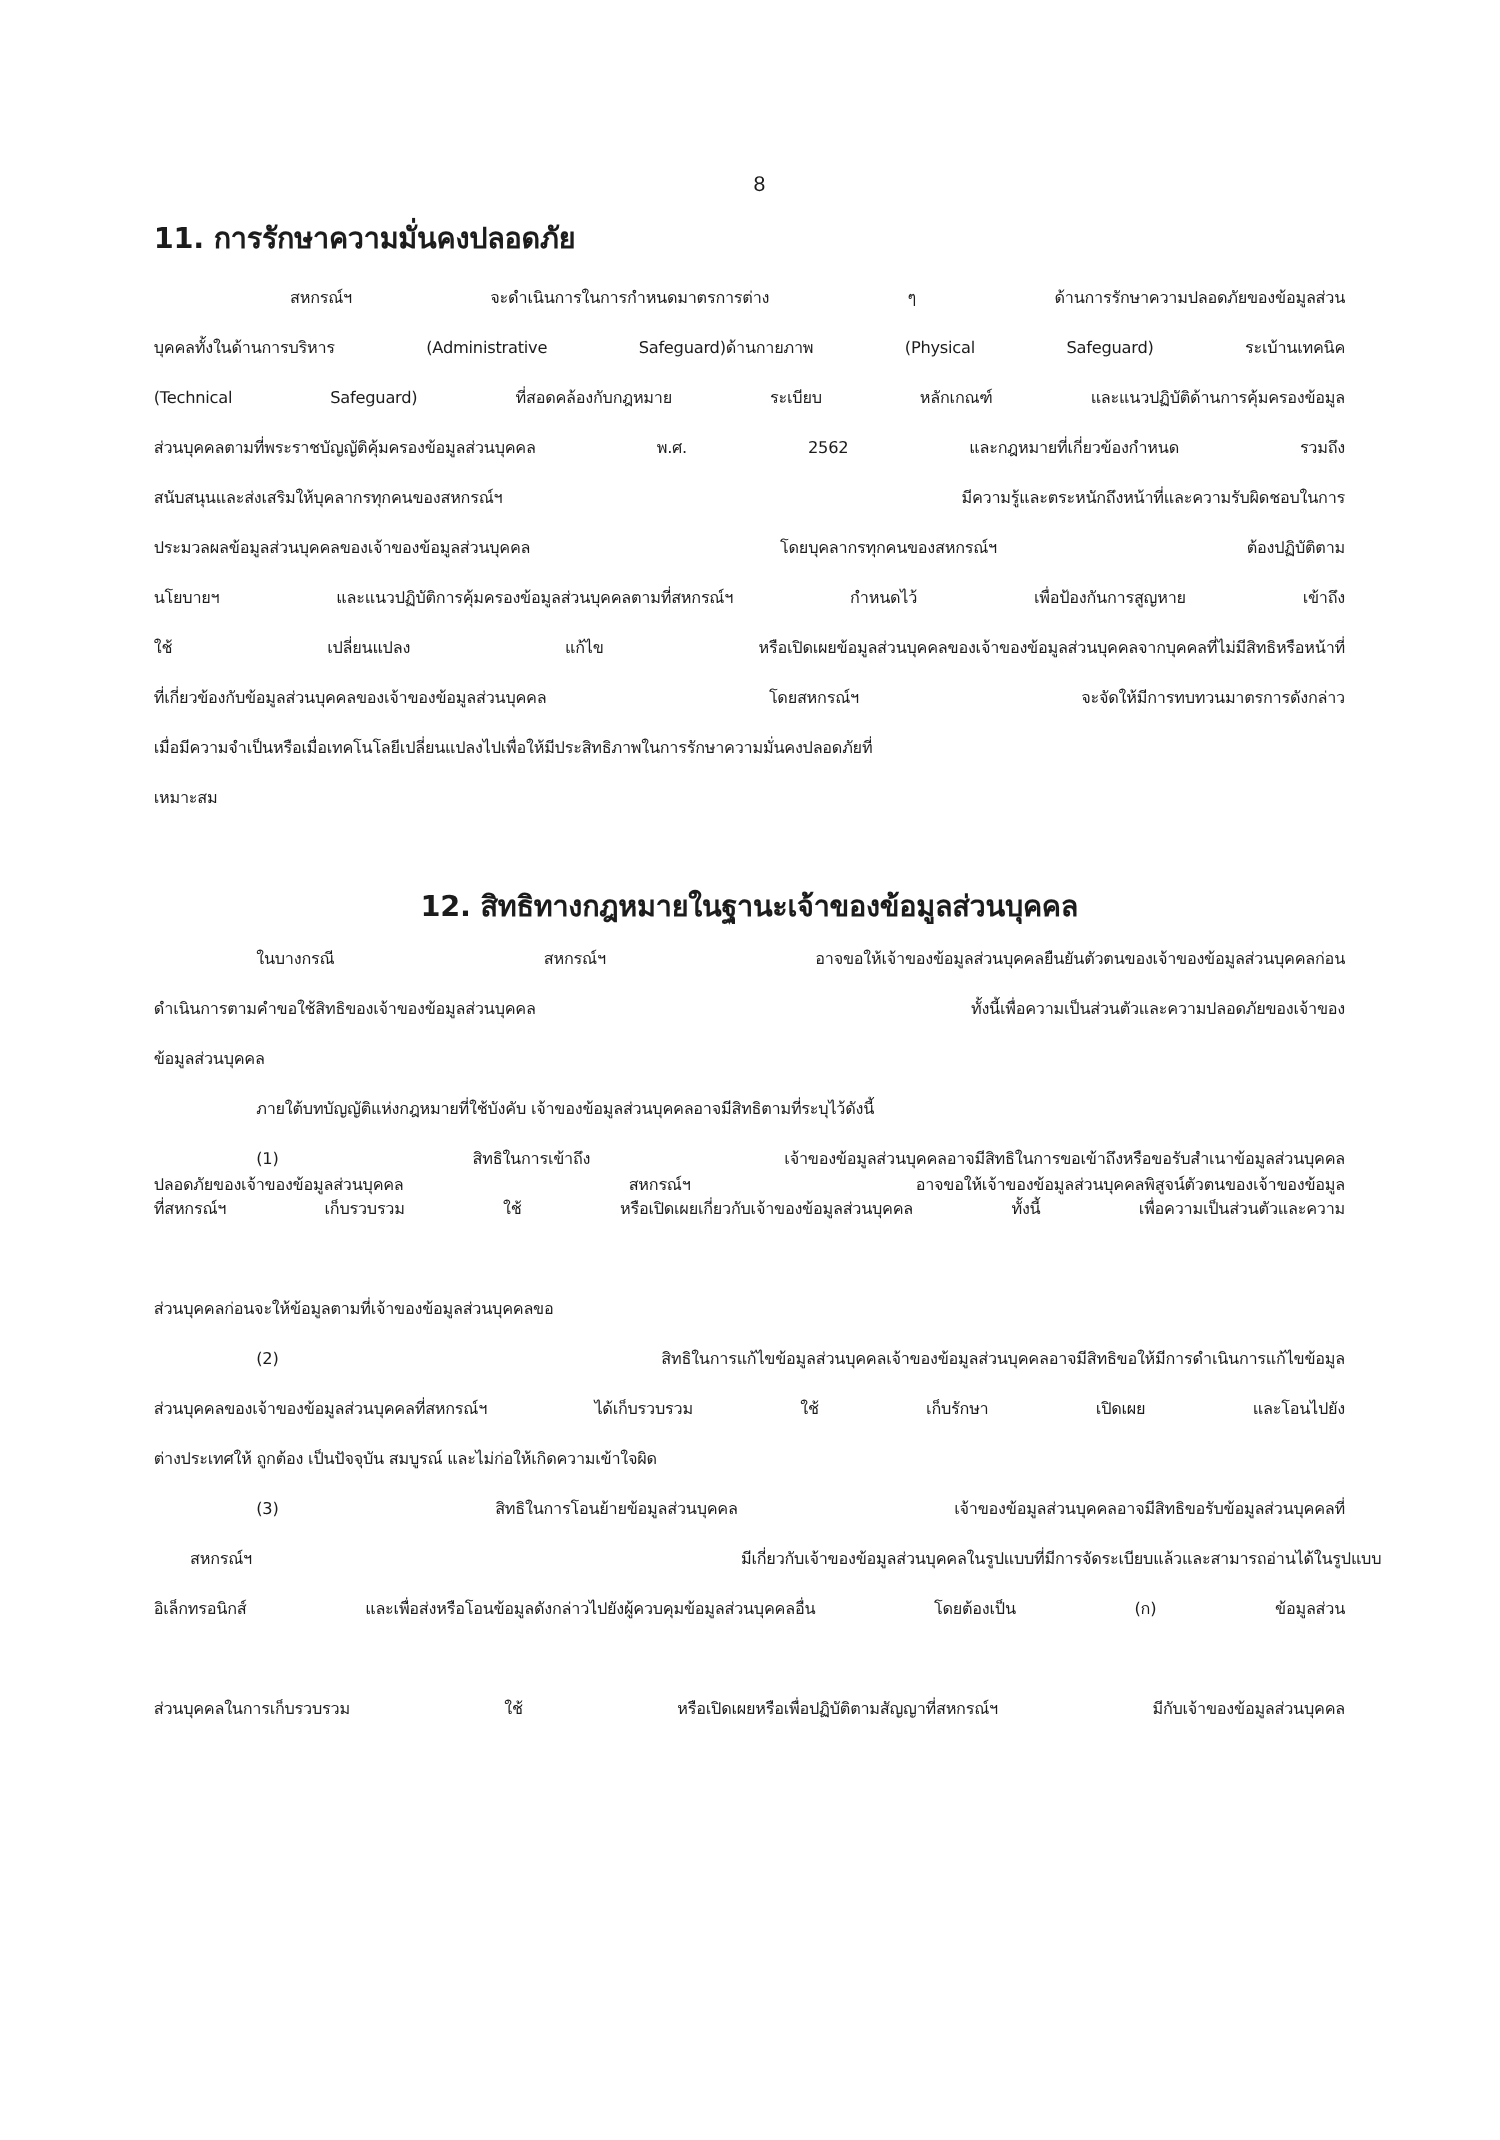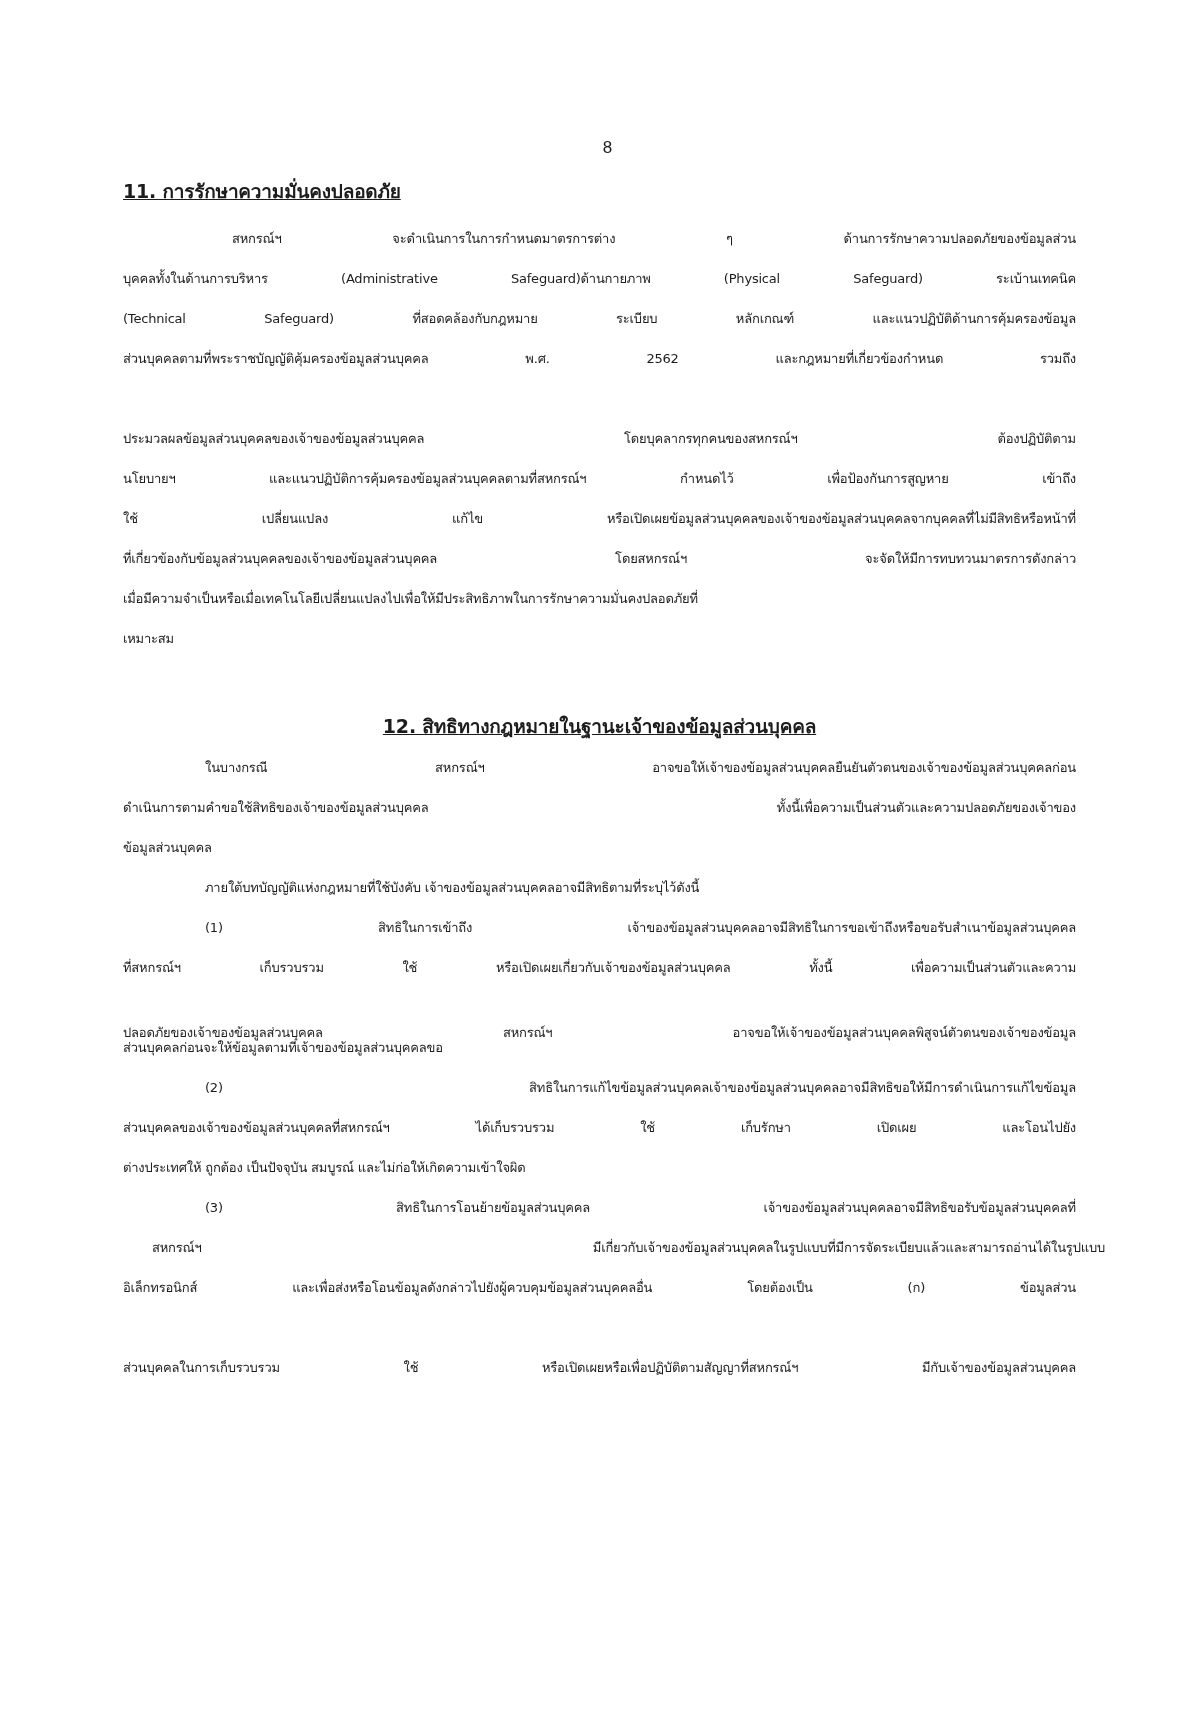--- a/index.html
+++ b/index.html
@@ -40,53 +40,53 @@
       letter-spacing: -0.2px;
     }
     .line.justify {
       text-align: justify;
       text-align-last: justify;
     }
     .line.indent1 { left: 232px; width: 844px; }
     .line.indent2 { left: 205px; width: 871px; }
     .heading {
       font-weight: bold;
-      font-size: 19px;
-      text-decoration: underline;
+      font-size: 23px;
     }
   </style>
 </head>
 <body>
 
 <div class="page">
 
   <div class="page-number">8</div>
 
   <div class="line heading" style="top:176px;">11. การรักษาความมั่นคงปลอดภัย</div>
 
   <div class="line indent1 justify" style="top:224px;">สหกรณ์ฯ จะดำเนินการในการกำหนดมาตรการต่าง ๆ ด้านการรักษาความปลอดภัยของข้อมูลส่วน</div>
   <div class="line justify" style="top:264px;">บุคคลทั้งในด้านการบริหาร (Administrative  Safeguard)ด้านกายภาพ (Physical  Safeguard) ระเบ้านเทคนิค</div>
   <div class="line justify" style="top:304px;">(Technical   Safeguard) ที่สอดคล้องกับกฎหมาย ระเบียบ หลักเกณฑ์ และแนวปฏิบัติด้านการคุ้มครองข้อมูล</div>
   <div class="line justify" style="top:344px;">ส่วนบุคคลตามที่พระราชบัญญัติคุ้มครองข้อมูลส่วนบุคคล พ.ศ. 2562  และกฎหมายที่เกี่ยวข้องกำหนด รวมถึง</div>
+  <div class="line justify" style="top:384px;">สนับสนุนและส่งเสริมให้บุคลากรทุกคนของสหกรณ์ฯ มีความรู้และตระหนักถึงหน้าที่และความรับผิดชอบในการ</div>
   <div class="line justify" style="top:424px;">ประมวลผลข้อมูลส่วนบุคคลของเจ้าของข้อมูลส่วนบุคคล โดยบุคลากรทุกคนของสหกรณ์ฯ ต้องปฏิบัติตาม</div>
   <div class="line justify" style="top:504px;">ใช้ เปลี่ยนแปลง แก้ไข หรือเปิดเผยข้อมูลส่วนบุคคลของเจ้าของข้อมูลส่วนบุคคลจากบุคคลที่ไม่มีสิทธิหรือหน้าที่</div>
   <div class="line justify" style="top:464px;">นโยบายฯ และแนวปฏิบัติการคุ้มครองข้อมูลส่วนบุคคลตามที่สหกรณ์ฯ กำหนดไว้ เพื่อป้องกันการสูญหาย เข้าถึง</div>
   <div class="line justify" style="top:544px;">ที่เกี่ยวข้องกับข้อมูลส่วนบุคคลของเจ้าของข้อมูลส่วนบุคคล โดยสหกรณ์ฯ จะจัดให้มีการทบทวนมาตรการดังกล่าว</div>
   <div class="line justify" style="top:584px;">เมื่อมีความจำเป็นหรือเมื่อเทคโนโลยีเปลี่ยนแปลงไปเพื่อให้มีประสิทธิภาพในการรักษาความมั่นคงปลอดภัยที่</div>
   <div class="line" style="top:624px;">เหมาะสม</div>
 
   <div class="line heading" style="top:711px;text-align:center;">12. สิทธิทางกฎหมายในฐานะเจ้าของข้อมูลส่วนบุคคล</div>
 
   <div class="line indent2 justify" style="top:753px;">ในบางกรณี สหกรณ์ฯ อาจขอให้เจ้าของข้อมูลส่วนบุคคลยืนยันตัวตนของเจ้าของข้อมูลส่วนบุคคลก่อน</div>
   <div class="line justify" style="top:793px;">ดำเนินการตามคำขอใช้สิทธิของเจ้าของข้อมูลส่วนบุคคล ทั้งนี้เพื่อความเป็นส่วนตัวและความปลอดภัยของเจ้าของ</div>
   <div class="line" style="top:833px;">ข้อมูลส่วนบุคคล</div>
   <div class="line indent2" style="top:873px;">ภายใต้บทบัญญัติแห่งกฎหมายที่ใช้บังคับ เจ้าของข้อมูลส่วนบุคคลอาจมีสิทธิตามที่ระบุไว้ดังนี้</div>
   <div class="line indent2 justify" style="top:913px;">(1) สิทธิในการเข้าถึง เจ้าของข้อมูลส่วนบุคคลอาจมีสิทธิในการขอเข้าถึงหรือขอรับสำเนาข้อมูลส่วนบุคคล</div>
   <div class="line justify" style="top:953px;">ที่สหกรณ์ฯ เก็บรวบรวม ใช้ หรือเปิดเผยเกี่ยวกับเจ้าของข้อมูลส่วนบุคคล ทั้งนี้ เพื่อความเป็นส่วนตัวและความ</div>
-  <div class="line justify" style="top:1018px;">ปลอดภัยของเจ้าของข้อมูลส่วนบุคคล สหกรณ์ฯ อาจขอให้เจ้าของข้อมูลส่วนบุคคลพิสูจน์ตัวตนของเจ้าของข้อมูล</div>
+  <div class="line justify" style="top:934px;">ปลอดภัยของเจ้าของข้อมูลส่วนบุคคล สหกรณ์ฯ อาจขอให้เจ้าของข้อมูลส่วนบุคคลพิสูจน์ตัวตนของเจ้าของข้อมูล</div>
   <div class="line" style="top:1033px;">ส่วนบุคคลก่อนจะให้ข้อมูลตามที่เจ้าของข้อมูลส่วนบุคคลขอ</div>
   <div class="line indent2 justify" style="top:1073px;">(2) สิทธิในการแก้ไขข้อมูลส่วนบุคคลเจ้าของข้อมูลส่วนบุคคลอาจมีสิทธิขอให้มีการดำเนินการแก้ไขข้อมูล</div>
   <div class="line justify" style="top:1113px;">ส่วนบุคคลของเจ้าของข้อมูลส่วนบุคคลที่สหกรณ์ฯ ได้เก็บรวบรวม ใช้ เก็บรักษา เปิดเผย และโอนไปยัง</div>
   <div class="line" style="top:1153px;">ต่างประเทศให้ ถูกต้อง เป็นปัจจุบัน สมบูรณ์ และไม่ก่อให้เกิดความเข้าใจผิด</div>
   <div class="line indent2 justify" style="top:1193px;">(3) สิทธิในการโอนย้ายข้อมูลส่วนบุคคล เจ้าของข้อมูลส่วนบุคคลอาจมีสิทธิขอรับข้อมูลส่วนบุคคลที่</div>
   <div class="line justify" style="top:1233px;margin-left:29px;">สหกรณ์ฯ มีเกี่ยวกับเจ้าของข้อมูลส่วนบุคคลในรูปแบบที่มีการจัดระเบียบแล้วและสามารถอ่านได้ในรูปแบบ</div>
   <div class="line justify" style="top:1273px;">อิเล็กทรอนิกส์ และเพื่อส่งหรือโอนข้อมูลดังกล่าวไปยังผู้ควบคุมข้อมูลส่วนบุคคลอื่น โดยต้องเป็น (ก) ข้อมูลส่วน</div>
   <div class="line justify" style="top:1353px;">ส่วนบุคคลในการเก็บรวบรวม ใช้ หรือเปิดเผยหรือเพื่อปฏิบัติตามสัญญาที่สหกรณ์ฯ มีกับเจ้าของข้อมูลส่วนบุคคล</div>
 
 </div>

